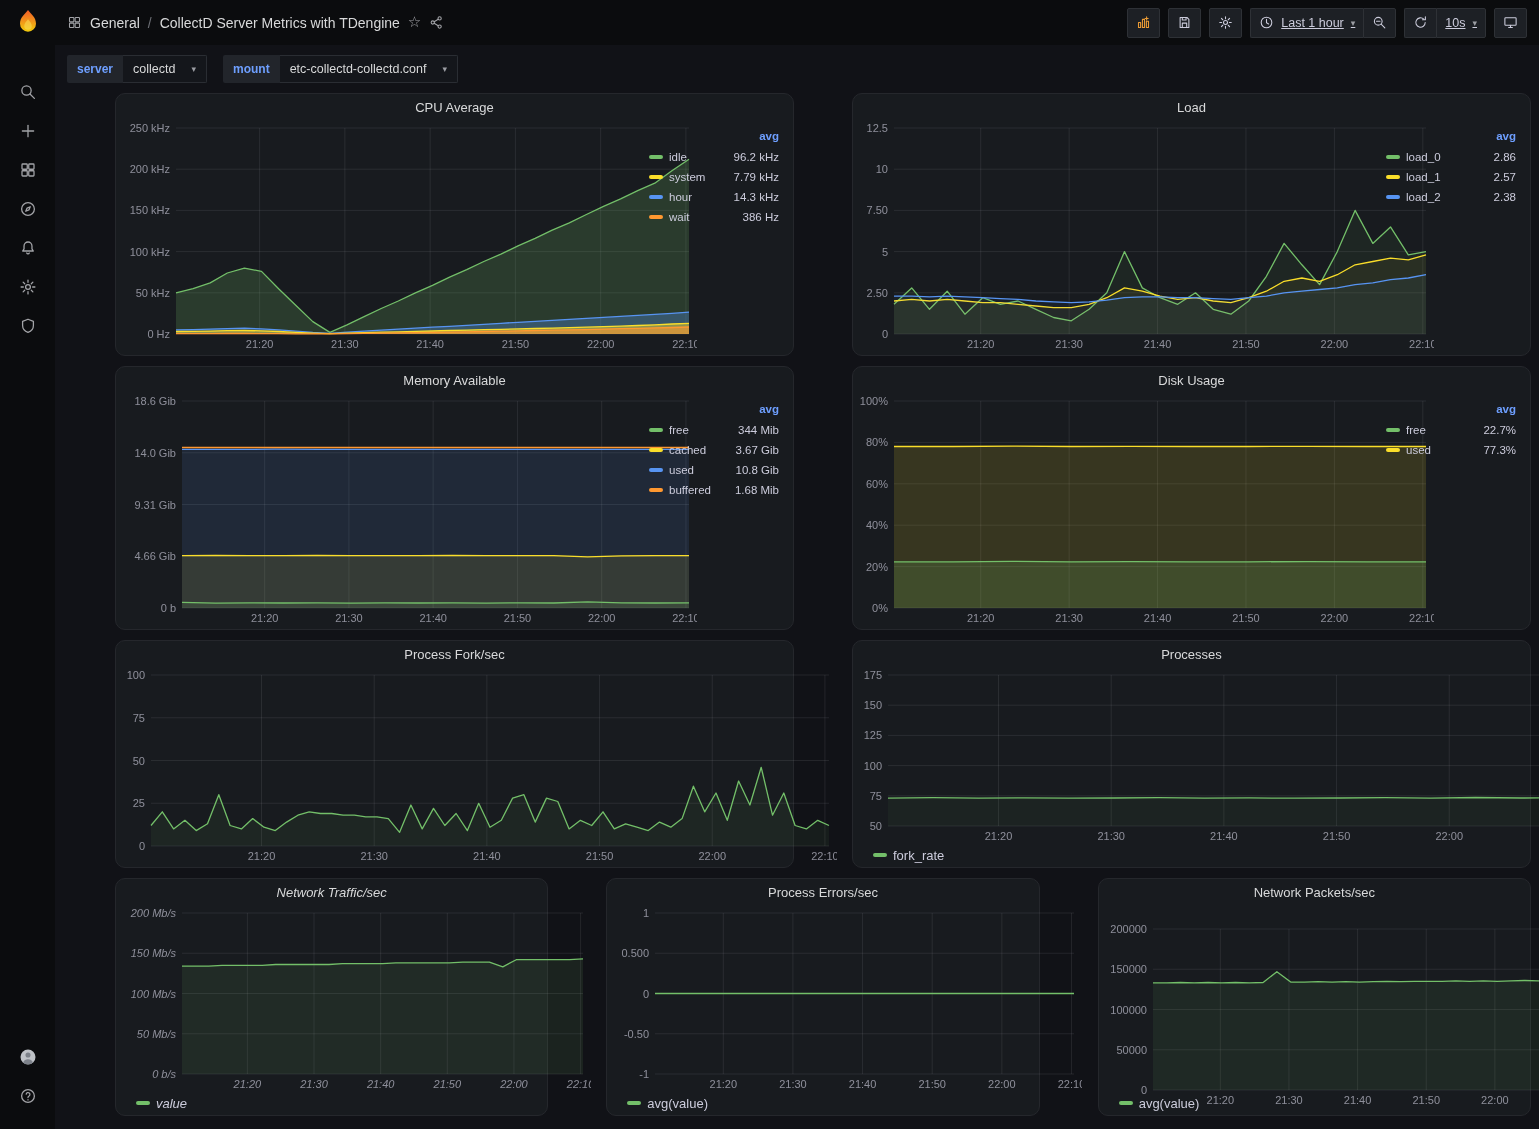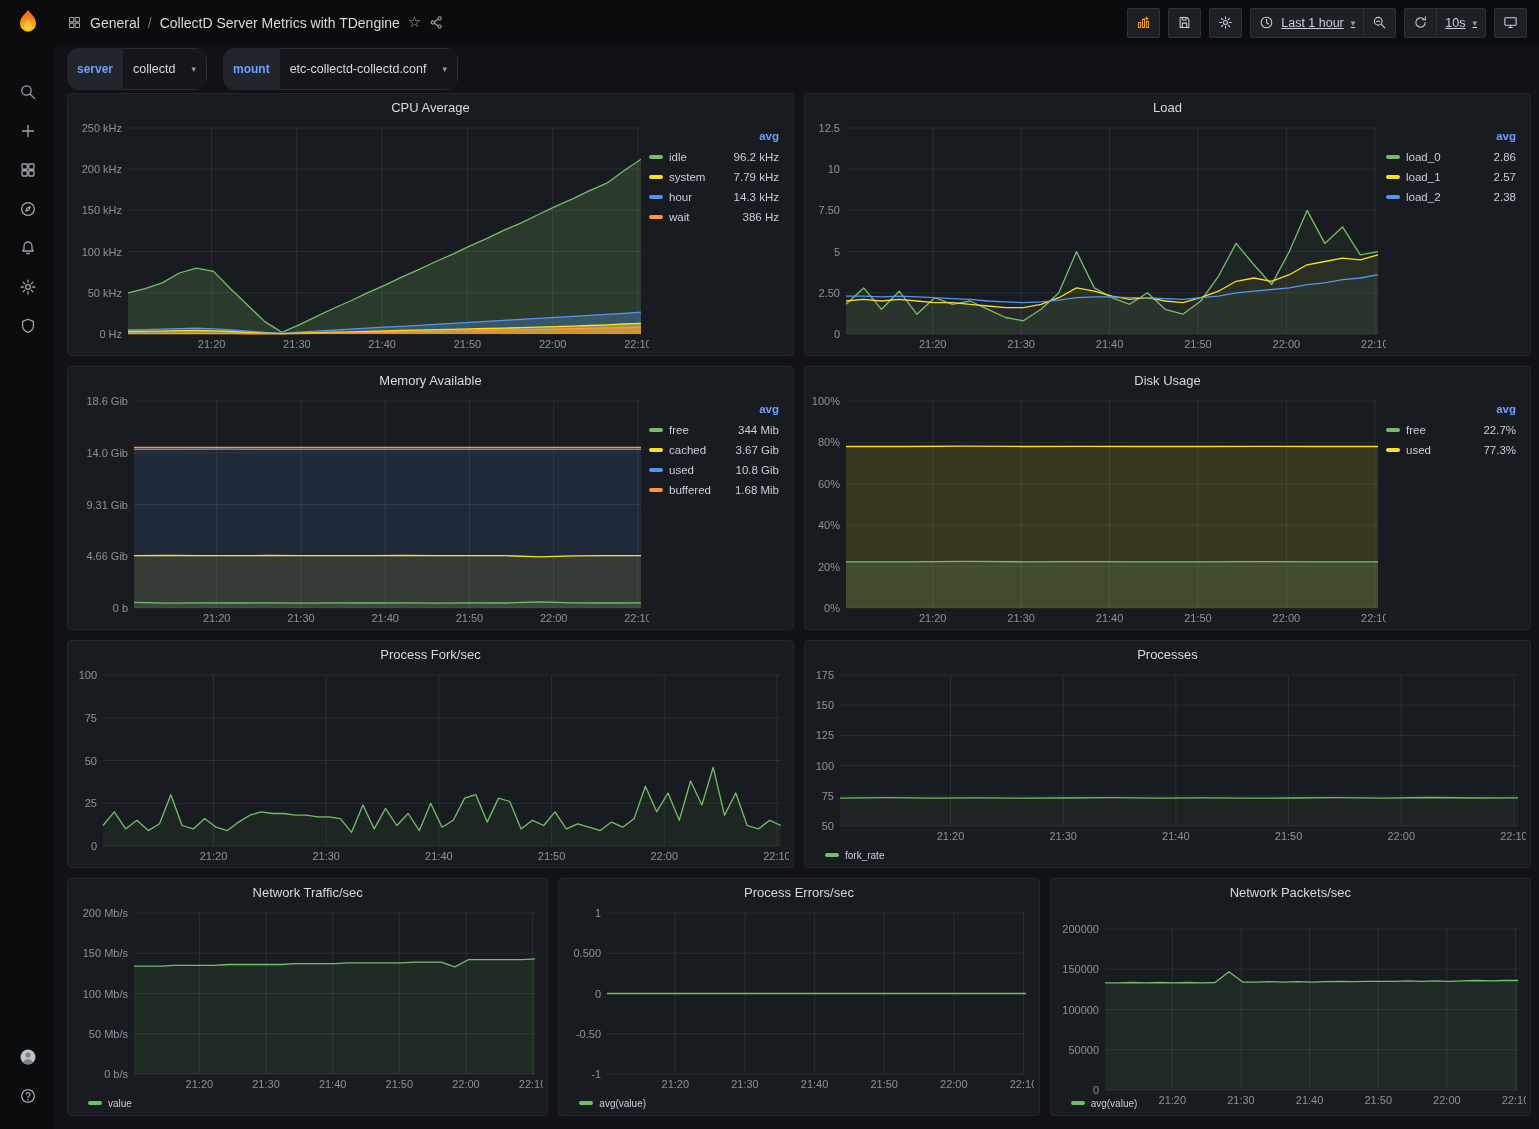--- a/index.html
+++ b/index.html
@@ -38,45 +38,45 @@
     stroke-linecap:round; stroke-linejoin:round; }
   .tb .orange { stroke:#eb9b34; }
   .btn-group { display:flex; }
   .btn-group .tb { border-radius:0; border-right-width:0; }
   .btn-group .tb:first-child { border-radius:2px 0 0 2px; }
   .btn-group .tb:last-child { border-radius:0 2px 2px 0; border-right-width:1px; }
   .caret { font-family:"DejaVu Sans", sans-serif; font-size:9px; color:#9b9da3; }
 
   
   .submenu { height:40px; display:flex; align-items:center; gap:16px; padding:8px 12px 0; }
-  .var-group { display:flex; height:42px; border-radius:12px; overflow:hidden; cursor:pointer; }
+  .var-group { display:flex; height:28px; border-radius:2px; overflow:hidden; cursor:pointer; }
   .var-label { background:#22252b; color:#6e9fff; font-size:12px; font-weight:600;
     display:flex; align-items:center; padding:0 10px; }
   .var-value { background:#14161b; border:1px solid #2a2d33; border-left:none; color:#d8d9da;
     font-size:12.5px; display:flex; align-items:center; gap:16px; padding:0 10px; }
 
   
   .dash { flex:1; padding:8px 8px 9px 12px; display:grid; gap:10px; min-height:0;
     grid-template-columns:repeat(6,1fr);
     grid-template-rows:263px 264px 228px 238px; }
-  .panel { background:#181b1f; border:1px solid #25272c; border-radius:4px;
-    display:flex; flex-direction:column; min-width:0; min-height:0; }
+  .panel { background:#181b1f; border:1px solid #25272c; border-radius:10px;
+    display:flex; flex-direction:column; min-width:0; min-height:0;margin-left:48px; }
   .panel-header { height:26px; display:flex; align-items:center; justify-content:center;
     cursor:pointer; flex-shrink:0; }
   .panel-title { font-size:13px; font-weight:500; color:#d8d9da; }
   .panel-body { flex:1; display:flex; min-height:0; padding:0 4px 2px 4px; }
   .chart { flex:1; min-width:0; }
   .legend-side { width:140px; flex-shrink:0; padding:8px 8px 0 0; font-size:11.5px; }
   .legend-head { text-align:right; color:#6e9fff; font-weight:700; padding:2px 2px 5px 0; }
   .legend-row { display:flex; align-items:center; gap:6px; padding:4px 2px 4px 0; }
   .legend-swatch { width:14px; height:4px; border-radius:2px; flex-shrink:0; }
   .legend-label { color:#ccccdc; cursor:pointer; }
   .legend-value { margin-left:auto; color:#ccccdc; }
   .legend-bottom { height:20px; flex-shrink:0; display:flex; align-items:center; gap:16px;
-    padding:0 8px 4px 20px; font-size:10px; color:#ccccdc; }
+    padding:0 8px 4px 20px; font-size:13px; color:#ccccdc; }
   .legend-bottom .legend-row { padding:0; }
   svg.chart-svg text { font-family:"Liberation Sans", sans-serif; font-size:11px;
     fill:rgba(204,204,220,0.65); }
 </style>
 </head>
 <body>
 
 <div class="app">
 
   <nav class="sidebar">
@@ -554,21 +554,21 @@
                 <polyline points="31.0,131.2 76.2,130.7 121.4,131.1 166.6,130.9 211.8,131.2 257.0,131.0 302.2,130.7 347.4,131.1 392.6,130.9 437.8,131.2 483.0,131.0 528.2,130.6 573.4,131.1 618.6,130.5 663.8,131.0 709.0,130.9" fill="none" stroke="#73bf69" stroke-width="1.3" stroke-linejoin="round"></polyline>
               </svg></div>
     </div>
   <div class="legend-bottom">
             <div class="legend-row">
               <span class="legend-swatch" style="background: rgb(115, 191, 105);"></span>
               <span class="legend-label">fork_rate</span>
             </div>
           </div>
         </section>
-        <section class="panel" style="grid-column: span 2;">
+        <section class="panel" style="grid-column: span 2; font-style: italic;">
     <header class="panel-header">
       <span class="panel-title">Network Traffic/sec</span>
     </header>
     <div class="panel-body">
       <div class="chart"><svg width="471" height="188" class="chart-svg">
                 <line x1="62" y1="169" x2="463" y2="169" stroke="rgba(204,204,220,0.10)" stroke-width="1"></line>
                 <text x="56" y="173" text-anchor="end">0 b/s</text>
                 <line x1="62" y1="128.75" x2="463" y2="128.75" stroke="rgba(204,204,220,0.10)" stroke-width="1"></line>
                 <text x="56" y="132.75" text-anchor="end">50 Mb/s</text>
                 <line x1="62" y1="88.5" x2="463" y2="88.5" stroke="rgba(204,204,220,0.10)" stroke-width="1"></line>

